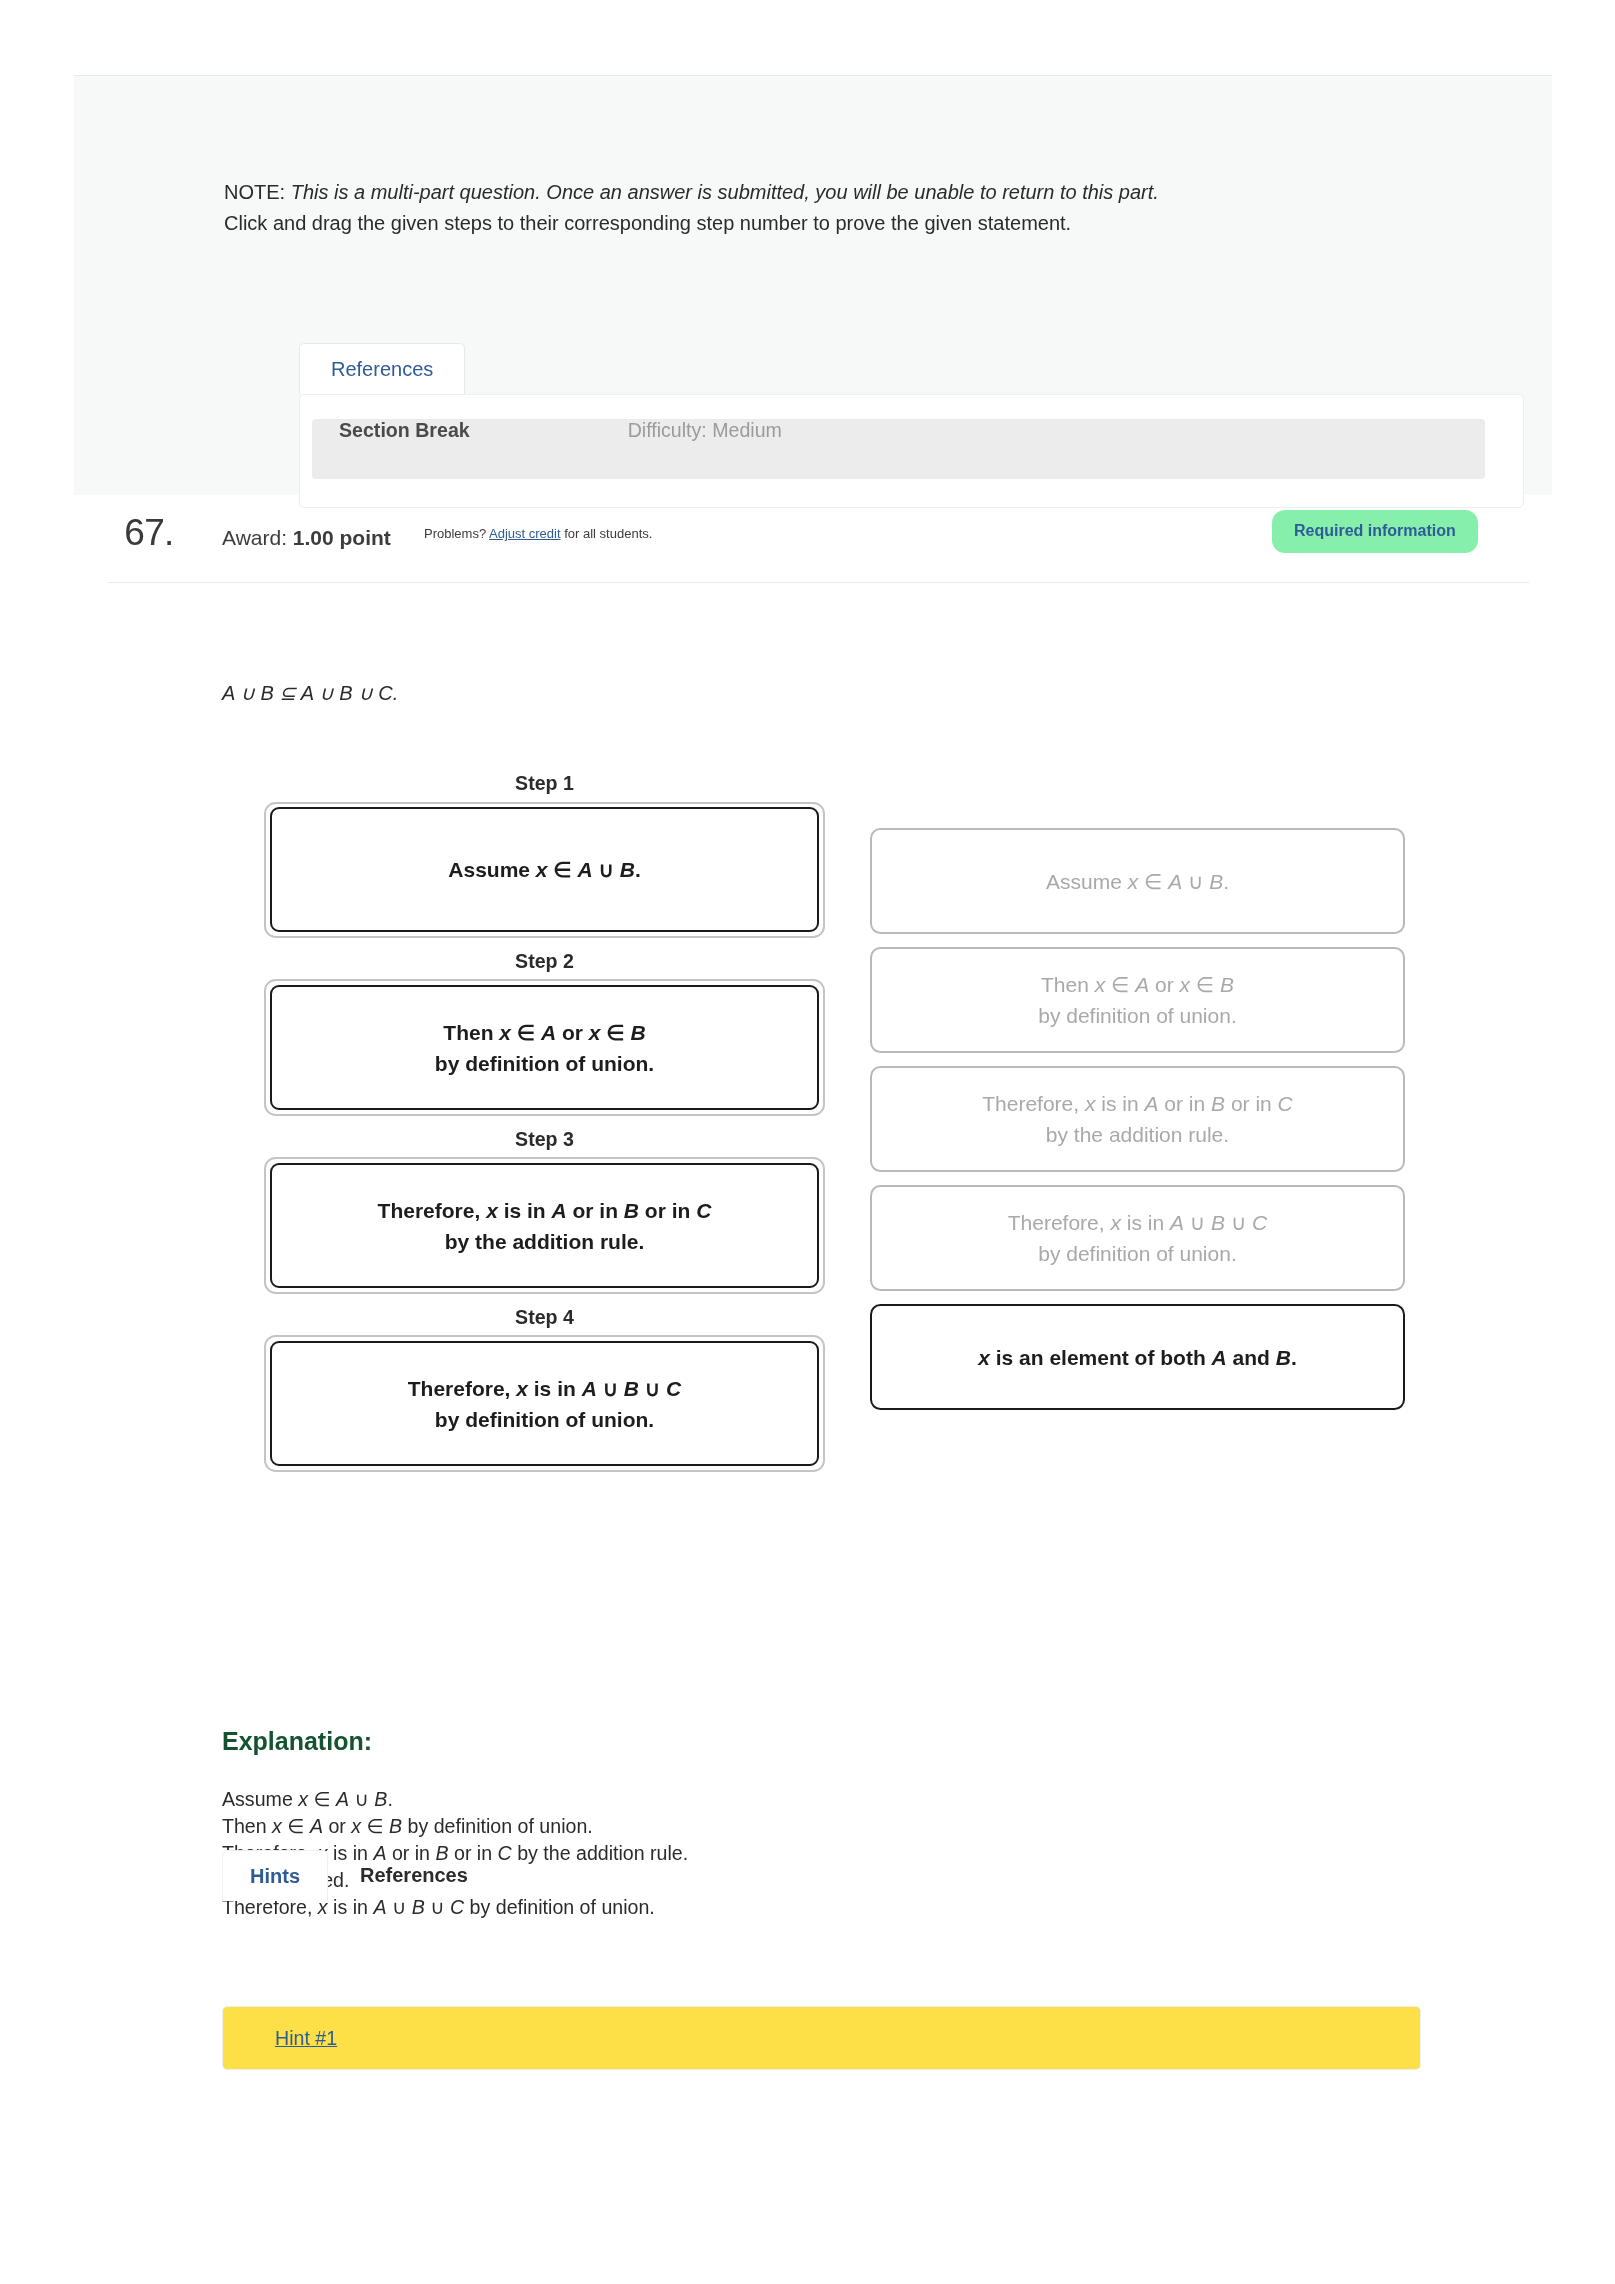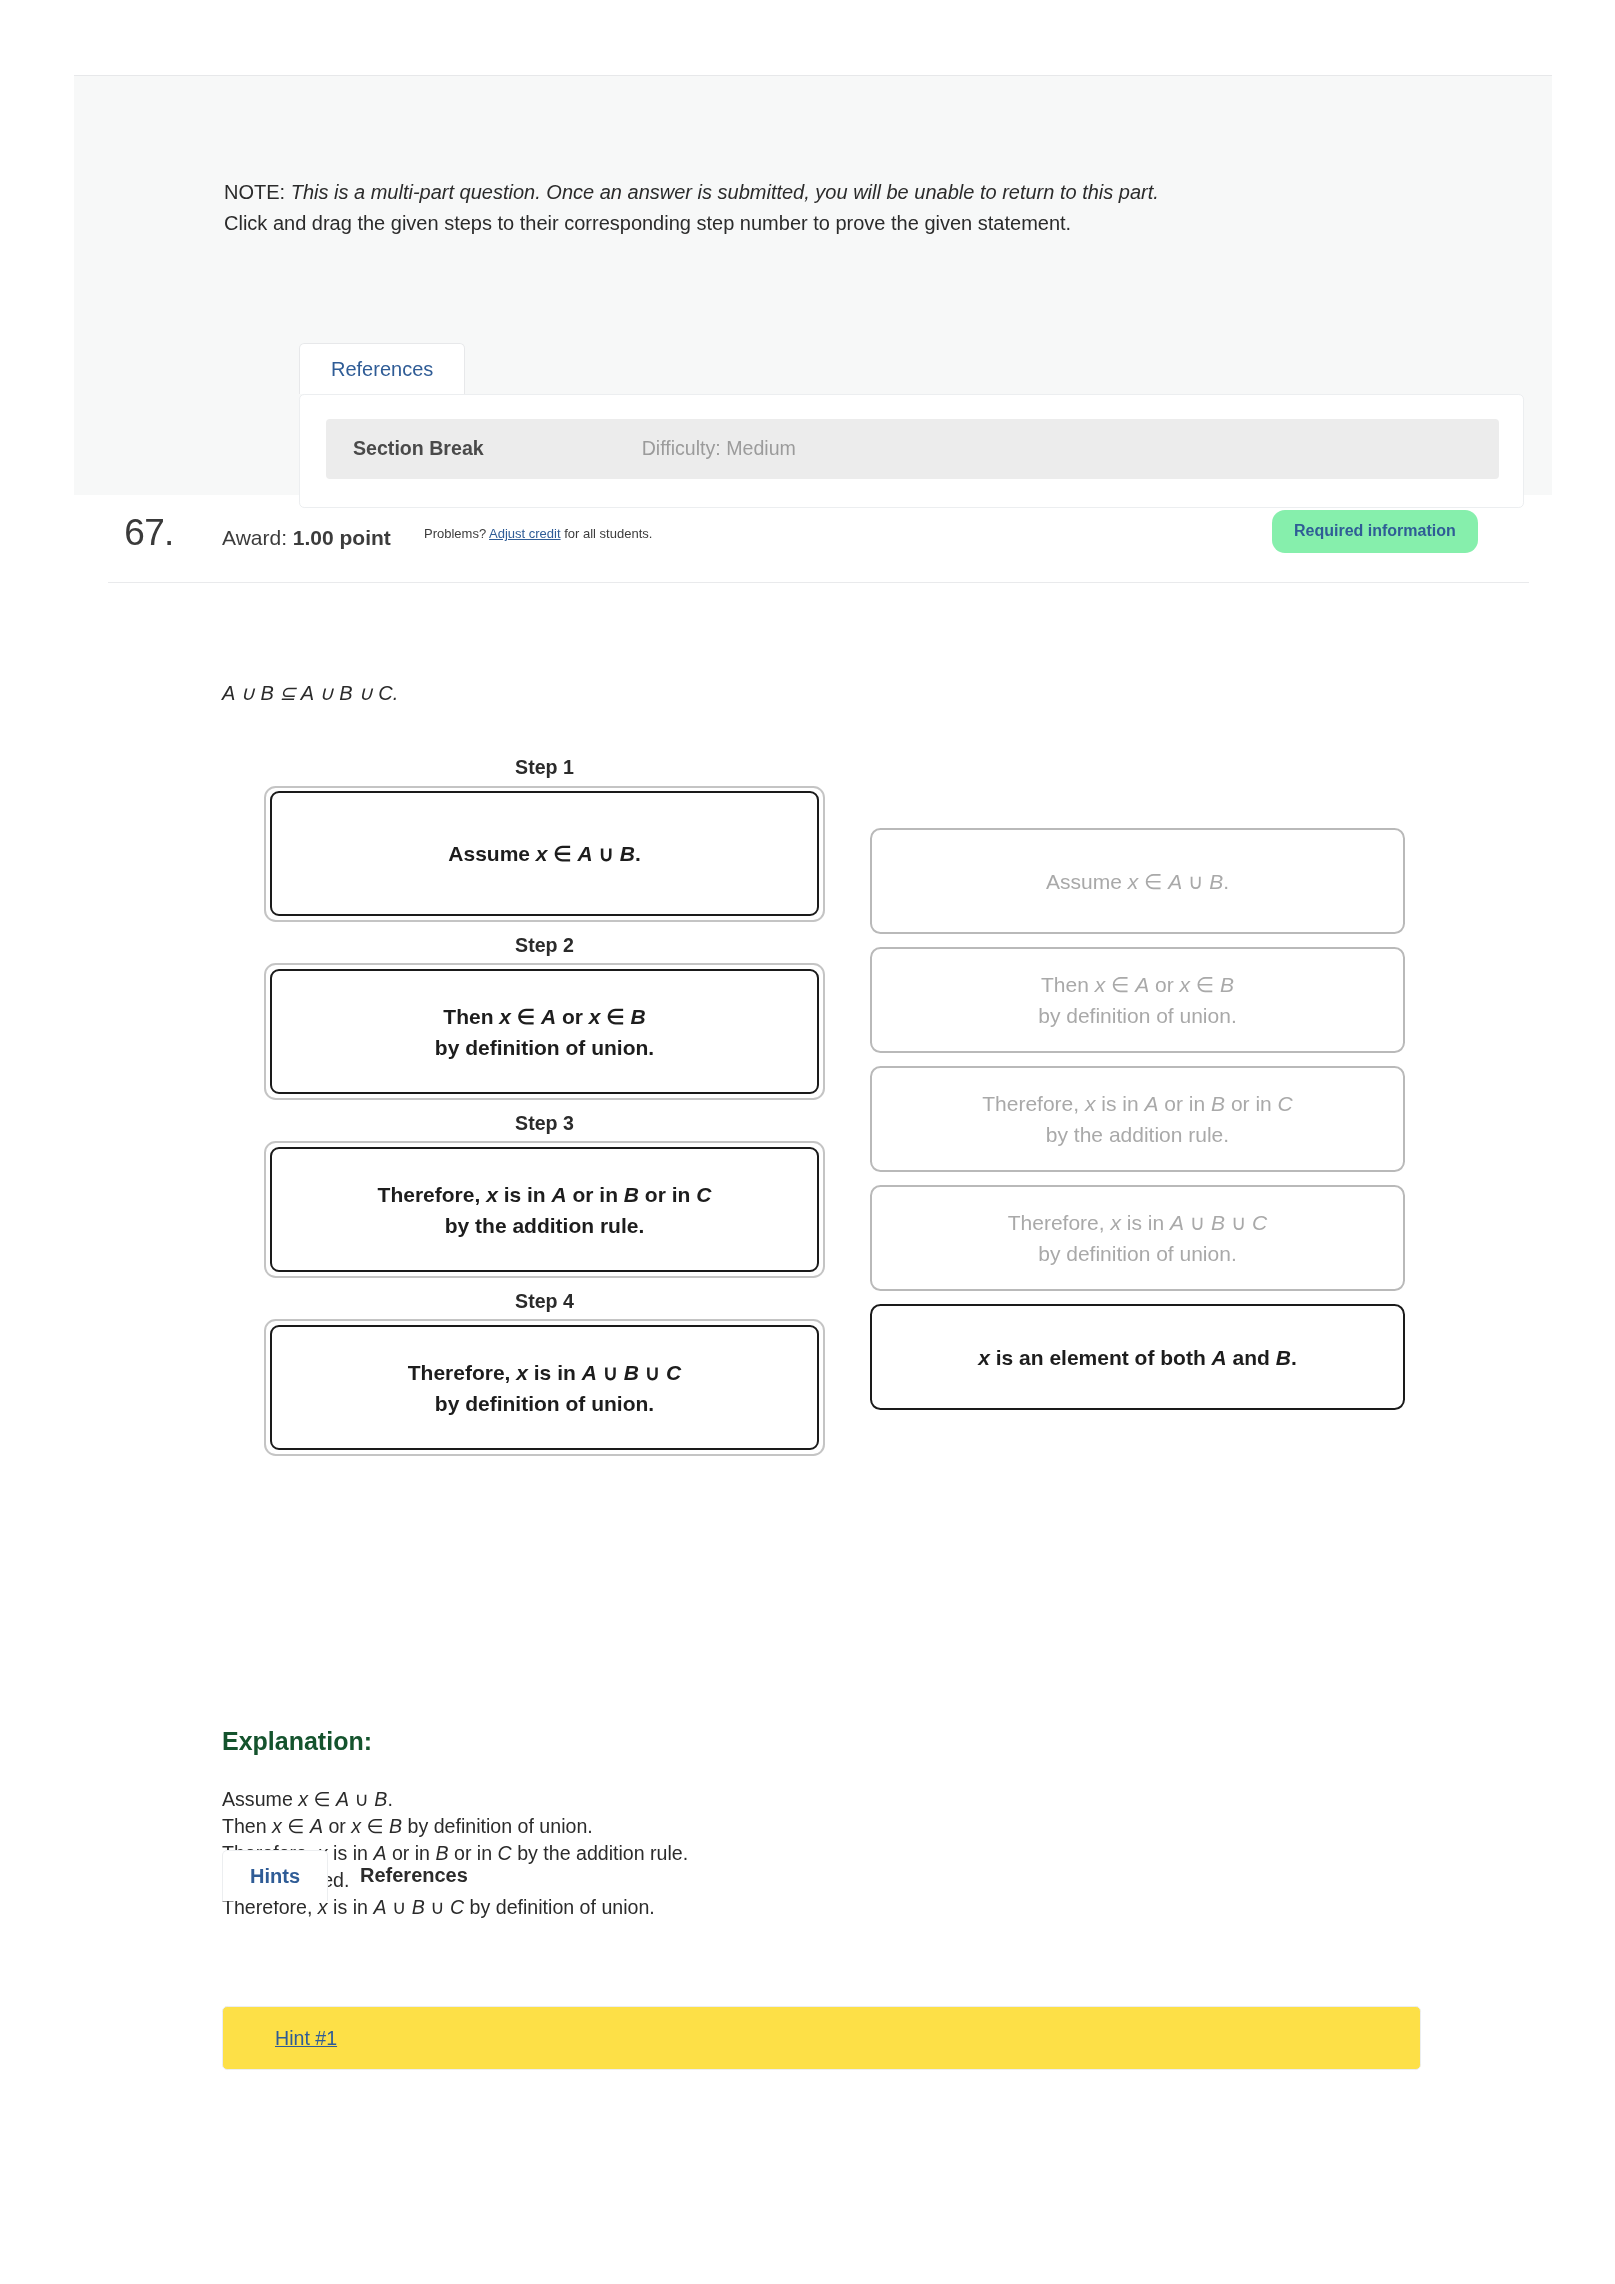--- a/index.html
+++ b/index.html
@@ -56,25 +56,25 @@
   .refs-card {
     position: absolute;
     left: 225px; top: 318px;
     width: 1225px; height: 114px;
     background: #ffffff;
     border: 1.3px solid #eceef0;
     border-radius: 5.2px;
   }
   .section-break-row {
     position: absolute;
-    left: 26px; top: 23.5px;
+    left: 12px; top: 23.5px;
     width: 1173px; height: 60px;
     background: #ececec;
     border-radius: 3.9px;
-    display: flex; align-items: center;
+    display: flex; 
   }
   .sb-label {
     margin-left: 27px;
     font-size: 19.6px;
     font-weight: bold;
     color: #4a4a4a;
   }
   .sb-diff {
     margin-left: 158px;
     font-size: 19.6px;
@@ -134,21 +134,21 @@
     position: absolute;
     left: 222px; top: 681px;
     font-size: 20px;
     color: #2b2b2b;
     font-style: italic;
   }
 
   
   .dnd { position: absolute; left: 0; top: 756px; width: 1616px; }
 
-  .left-col { position: absolute; left: 264px; top: 0; width: 561px; }
+  .left-col { position: absolute; left: 264px; top: 16px; width: 561px; }
   .right-col { position: absolute; left: 870px; top: 0; width: 535px; }
 
   .step-label {
     font-size: 19.6px;
     font-weight: bold;
     color: #2b2b2b;
     text-align: center;
     margin: 0 0 6.5px 0;
   }
   .dropzone {

